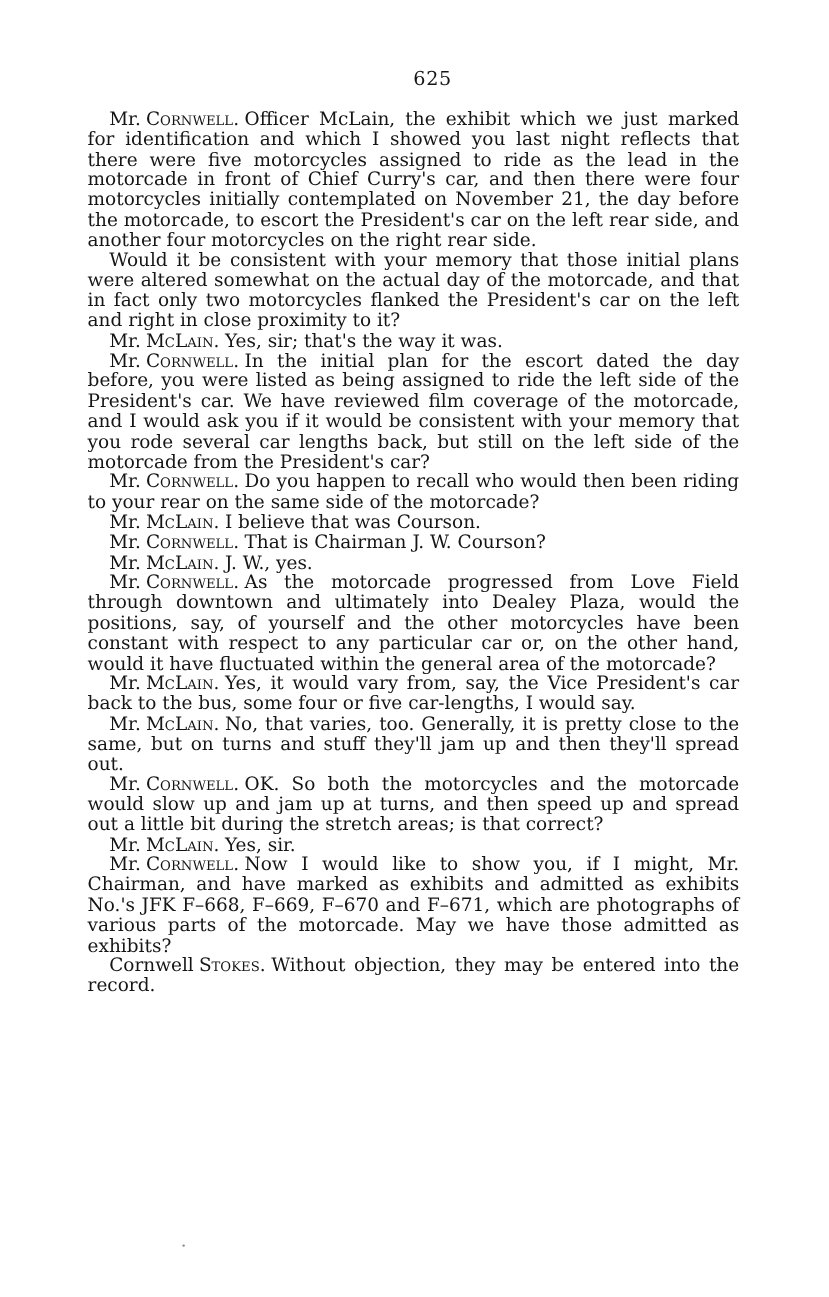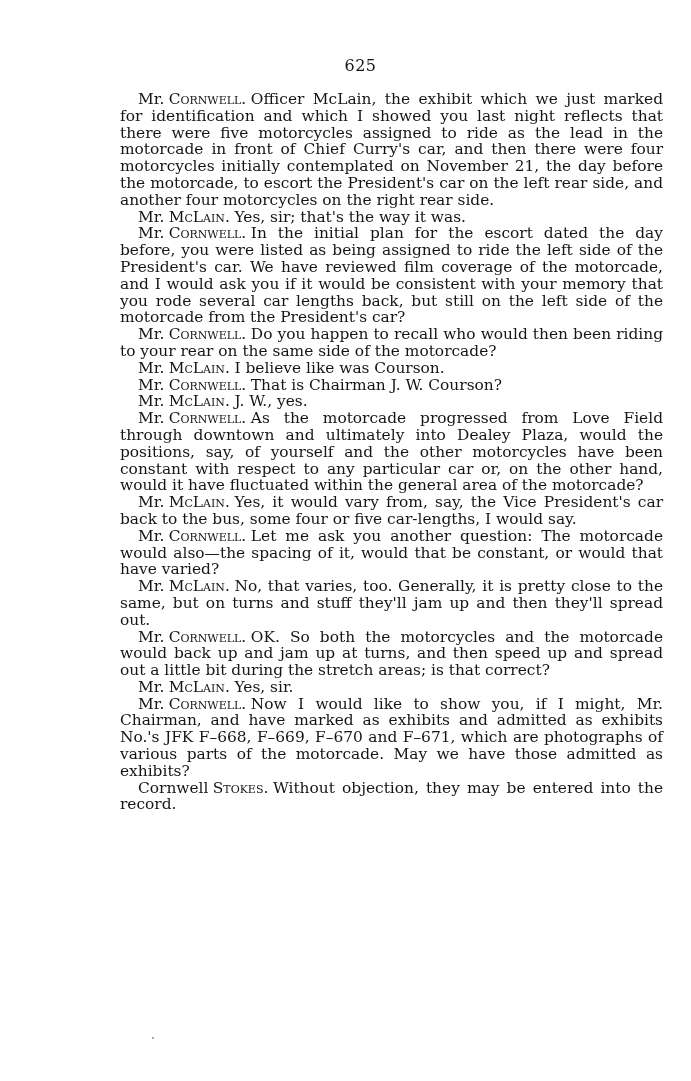--- a/index.html
+++ b/index.html
@@ -26,21 +26,20 @@
     letter-spacing: 0.5px;
   }
   .transcript {
     position: absolute;
     left: 73px;
     top: 91px;
     width: 543px;
     font-size: 15.4px;
     line-height: 16.8px;
     text-align: justify;
-    margin-left: 47px;
   }
   .para {
     margin: 0;
     padding: 0;
     text-indent: 18px;
   }
   .speaker-prefix {
     margin-right: 0.28em;
   }
   .speaker-name {
@@ -61,45 +60,45 @@
 </style>
 </head>
 <body>
 
 <div class="page">
   <div class="page-number">625</div>
 
   <div class="transcript">
   <p class="para"><span class="speaker-prefix">Mr.</span><span class="speaker-name">Cornwell</span><span class="speaker-sep">.</span><span class="para-text">Officer McLain, the exhibit which we just marked for identification and which I showed you last night reflects that there were five motorcycles assigned to ride as the lead in the motorcade in front of Chief Curry's car, and then there were four motorcycles initially contemplated on November 21, the day before the motorcade, to escort the President's car on the left rear side, and another four motorcycles on the right rear side.</span></p>
 
+  <p class="para"><span class="para-text">Would it be consistent with your memory that those initial plans were altered somewhat on the actual day of the motorcade, and that in fact only two motorcycles flanked the President's car on the left and right in close proximity to it?</span></p>
 
   <p class="para"><span class="speaker-prefix">Mr.</span><span class="speaker-name">McLain</span><span class="speaker-sep">.</span><span class="para-text">Yes, sir; that's the way it was.</span></p>
 
   <p class="para"><span class="speaker-prefix">Mr.</span><span class="speaker-name">Cornwell</span><span class="speaker-sep">.</span><span class="para-text">In the initial plan for the escort dated the day before, you were listed as being assigned to ride the left side of the President's car. We have reviewed film coverage of the motorcade, and I would ask you if it would be consistent with your memory that you rode several car lengths back, but still on the left side of the motorcade from the President's car?</span></p>
 
 
   <p class="para"><span class="speaker-prefix">Mr.</span><span class="speaker-name">Cornwell</span><span class="speaker-sep">.</span><span class="para-text">Do you happen to recall who would then been riding to your rear on the same side of the motorcade?</span></p>
 
-  <p class="para"><span class="speaker-prefix">Mr.</span><span class="speaker-name">McLain</span><span class="speaker-sep">.</span><span class="para-text">I believe like was Courson.</span></p>
+  <p class="para"><span class="speaker-prefix">Mr.</span><span class="speaker-name">McLain</span><span class="speaker-sep">.</span><span class="para-text">I believe that was Courson.</span></p>
 
   <p class="para"><span class="speaker-prefix">Mr.</span><span class="speaker-name">Cornwell</span><span class="speaker-sep">.</span><span class="para-text">That is Chairman J. W. Courson?</span></p>
 
   <p class="para"><span class="speaker-prefix">Mr.</span><span class="speaker-name">McLain</span><span class="speaker-sep">.</span><span class="para-text">J. W., yes.</span></p>
 
 
 
   <p class="para"><span class="speaker-prefix">Mr.</span><span class="speaker-name">Cornwell</span><span class="speaker-sep">.</span><span class="para-text">As the motorcade progressed from Love Field through downtown and ultimately into Dealey Plaza, would the positions, say, of yourself and the other motorcycles have been constant with respect to any particular car or, on the other hand, would it have fluctuated within the general area of the motorcade?</span></p>
 
   <p class="para"><span class="speaker-prefix">Mr.</span><span class="speaker-name">McLain</span><span class="speaker-sep">.</span><span class="para-text">Yes, it would vary from, say, the Vice President's car back to the bus, some four or five car-lengths, I would say.</span></p>
 
-  <p class="para"><span class="speaker-prefix">Mr.</span><span class="speaker-name">Cornwell</span><span class="speaker-sep">.</span><span class="para-text">Let me ask you another question: The motorcade would also—the spacing of it, would that be constant, or would that have varied?</span></p>
 
   <p class="para"><span class="speaker-prefix">Mr.</span><span class="speaker-name">McLain</span><span class="speaker-sep">.</span><span class="para-text">No, that varies, too. Generally, it is pretty close to the same, but on turns and stuff they'll jam up and then they'll spread out.</span></p>
 
-  <p class="para"><span class="speaker-prefix">Mr.</span><span class="speaker-name">Cornwell</span><span class="speaker-sep">.</span><span class="para-text">OK. So both the motorcycles and the motorcade would back up and jam up at turns, and then speed up and spread out a little bit during the stretch areas; is that correct?</span></p>
+  <p class="para"><span class="speaker-prefix">Mr.</span><span class="speaker-name">Cornwell</span><span class="speaker-sep">.</span><span class="para-text">OK. So both the motorcycles and the motorcade would slow up and jam up at turns, and then speed up and spread out a little bit during the stretch areas; is that correct?</span></p>
 
   <p class="para"><span class="speaker-prefix">Mr.</span><span class="speaker-name">McLain</span><span class="speaker-sep">.</span><span class="para-text">Yes, sir.</span></p>
 
   <p class="para"><span class="speaker-prefix">Mr.</span><span class="speaker-name">Cornwell</span><span class="speaker-sep">.</span><span class="para-text">Now I would like to show you, if I might, Mr. Chairman, and have marked as exhibits and admitted as exhibits No.'s JFK F–668, F–669, F–670 and F–671, which are photographs of various parts of the motorcade. May we have those admitted as exhibits?</span></p>
 
   <p class="para"><span class="speaker-prefix">Cornwell</span><span class="speaker-name">Stokes</span><span class="speaker-sep">.</span><span class="para-text">Without objection, they may be entered into the record.</span></p>
 
 </div>
 
   <div class="speck"></div>

